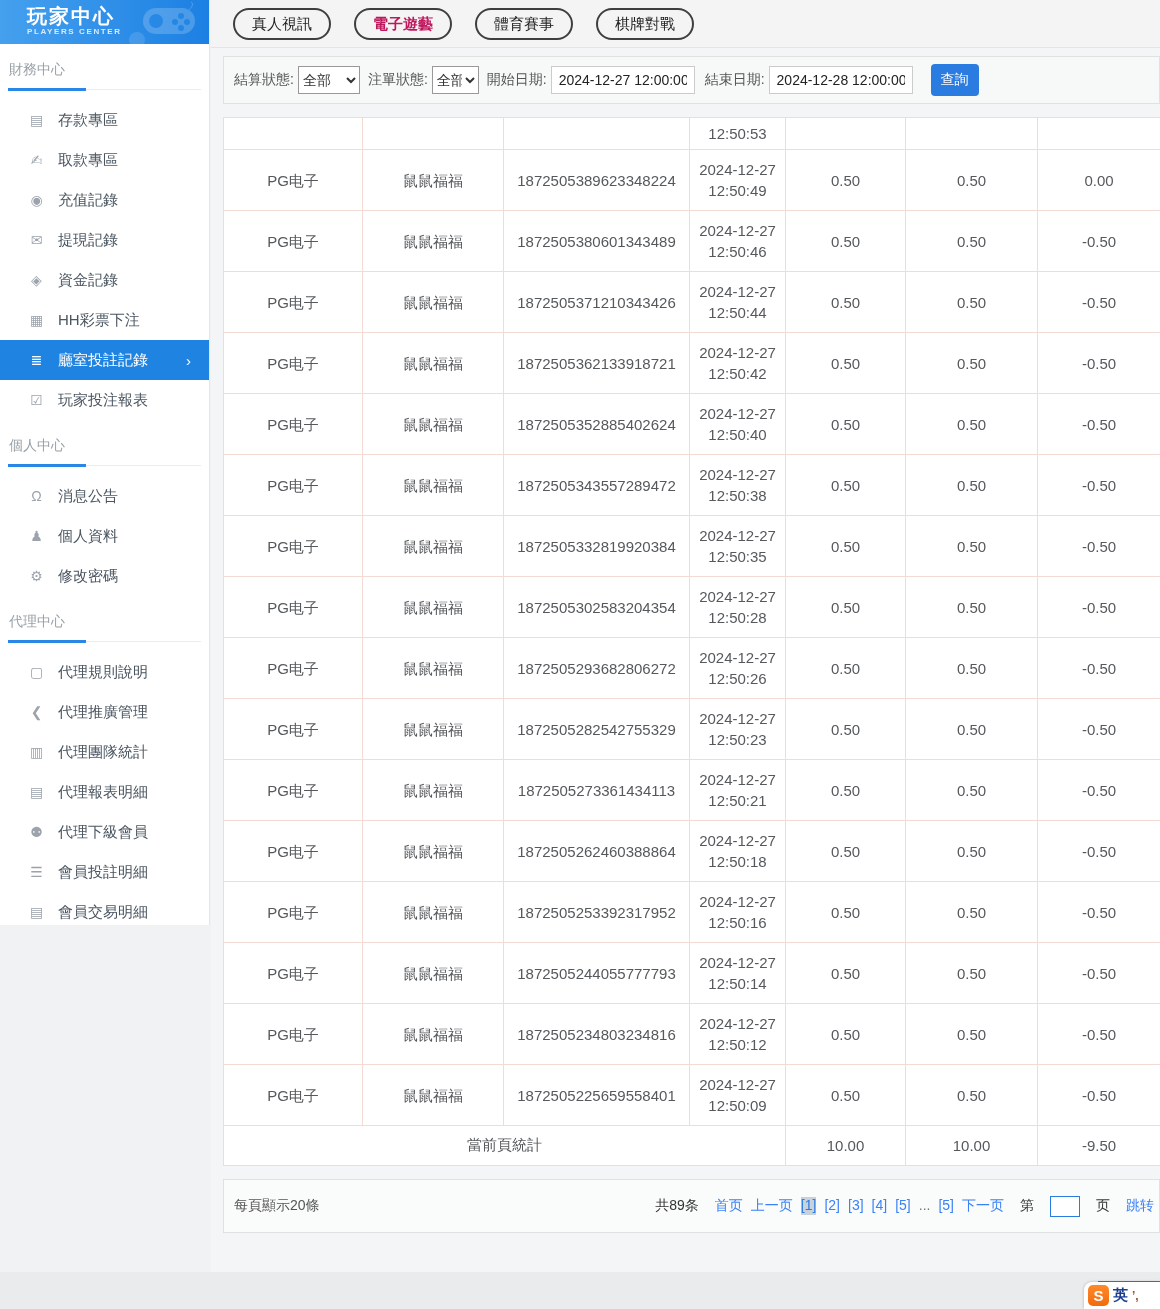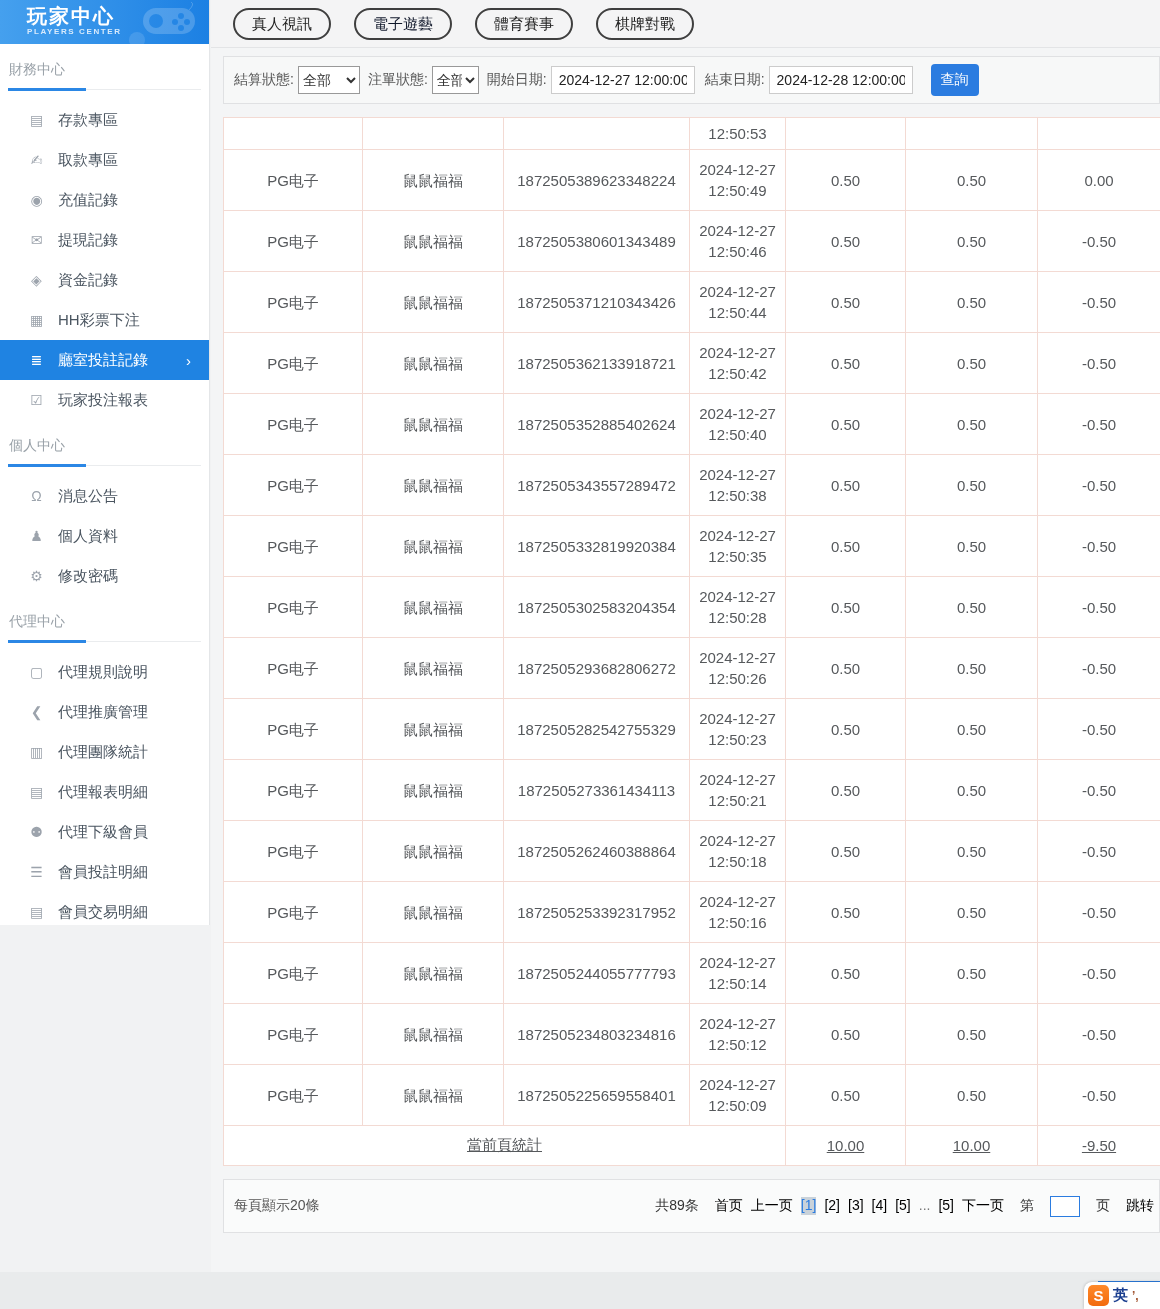--- a/index.html
+++ b/index.html
@@ -28,47 +28,47 @@
   .side-item.active { background:#1f83e2; color:#fff; }
   .side-item.active .side-icon { color:#fff; }
   .side-arrow { position:absolute; right:18px; color:#fff; font-size:15px; }
   
   .main { position:absolute; left:211px; top:0; width:949px; height:100%; background:#f4f5f6; }
   .tabbar { height:48px; background:#f4f4f5; border-bottom:1px solid #e3e4e6;
     display:flex; gap:23px; padding:8px 0 0 22px; align-items:flex-start; }
   .tab-btn { height:32px; padding:0 17px; border:2px solid #3f3f3f; border-radius:17px;
     background:transparent; font-size:15px; color:#1f1f1f; cursor:pointer;
     font-family:inherit; line-height:28px; }
-  .tab-btn.active { color:#0f172a; }
+  .tab-btn.active { color:#be185d;font-weight:bold; }
   .filterbar { margin:8px 0 0 12px; width:937px; height:48px; background:#f7f8f8;
     border:1px solid #e0e1e3; display:flex; align-items:center; padding-left:10px;
     font-size:14px; color:#555; }
   .filterbar label { margin-right:4px; }
   .filterbar select { height:28px; border:1px solid #999; background:#fff; color:#333;
     font-size:14px; font-family:inherit; margin-right:8px; }
   .filterbar input[type="text"] { height:28px; width:144px; border:1px solid #ccc;
     background:#fff; color:#222; font-size:14px; font-family:inherit; padding:0 7px; margin-right:10px; }
   .query-btn { height:32px; width:48px; background:#2b7ce0; border:none; border-radius:4px;
     color:#fff; font-size:14px; cursor:pointer; margin-left:8px; font-family:inherit; }
   
   .table-wrap { margin:13px 0 0 12px; width:937px; overflow:hidden; }
   table { width:100%; border-collapse:collapse; table-layout:fixed; background:#fff;
     font-size:15px; color:#56595c; }
   td { border:1px solid #f3dad3; text-align:center; vertical-align:middle; padding:0; }
   td:last-child { border-right:none; }
   tr.partial td { height:32px; }
   tr.data td { height:61px; line-height:21px; }
-  tr.total td { height:40px;text-decoration:underline; }
+  tr.total td { height:40px; }
   .dt { display:block; line-height:21px; }
   
   .pager { margin:13px 0 0 12px; width:937px; height:54px; background:#fafbfb;
     border:1px solid #e0e1e3; display:flex; align-items:center; justify-content:space-between;
     padding:0 5px 0 10px; font-size:14px; color:#555; }
   .pager-right { display:flex; align-items:center; gap:16px; color:#333; white-space:nowrap; }
-  .pg-link { color:#000000; cursor:pointer; text-decoration:none; }
+  .pg-link { color:#3b82f6; cursor:pointer; text-decoration:none; }
   .pg-current { color:#2b7ce0; background:#c9d2da; cursor:default; }
   .pg-plain { color:#777; }
   .jump-input { width:30px; height:21px; border:1px solid #2b7ce0; background:#fff; font-size:13px; text-align:center; }
   
   .footer-strip { position:absolute; left:0; right:0; bottom:0; height:37px; background:#e9ebec; }
   .ime-line { position:absolute; right:0; bottom:26px; width:62px; height:2px; background:#2b7ce0; z-index:5; }
   .ime-bar { position:absolute; right:0; bottom:0; width:76px; height:27px; background:#fff;
     border-radius:8px 0 0 0; box-shadow:0 0 3px rgba(0,0,0,.25); display:flex; align-items:center;
     padding-left:4px; gap:4px; z-index:5; cursor:pointer; }
   .ime-logo { width:21px; height:21px; background:linear-gradient(180deg,#ff8a2a,#f26a0d);

